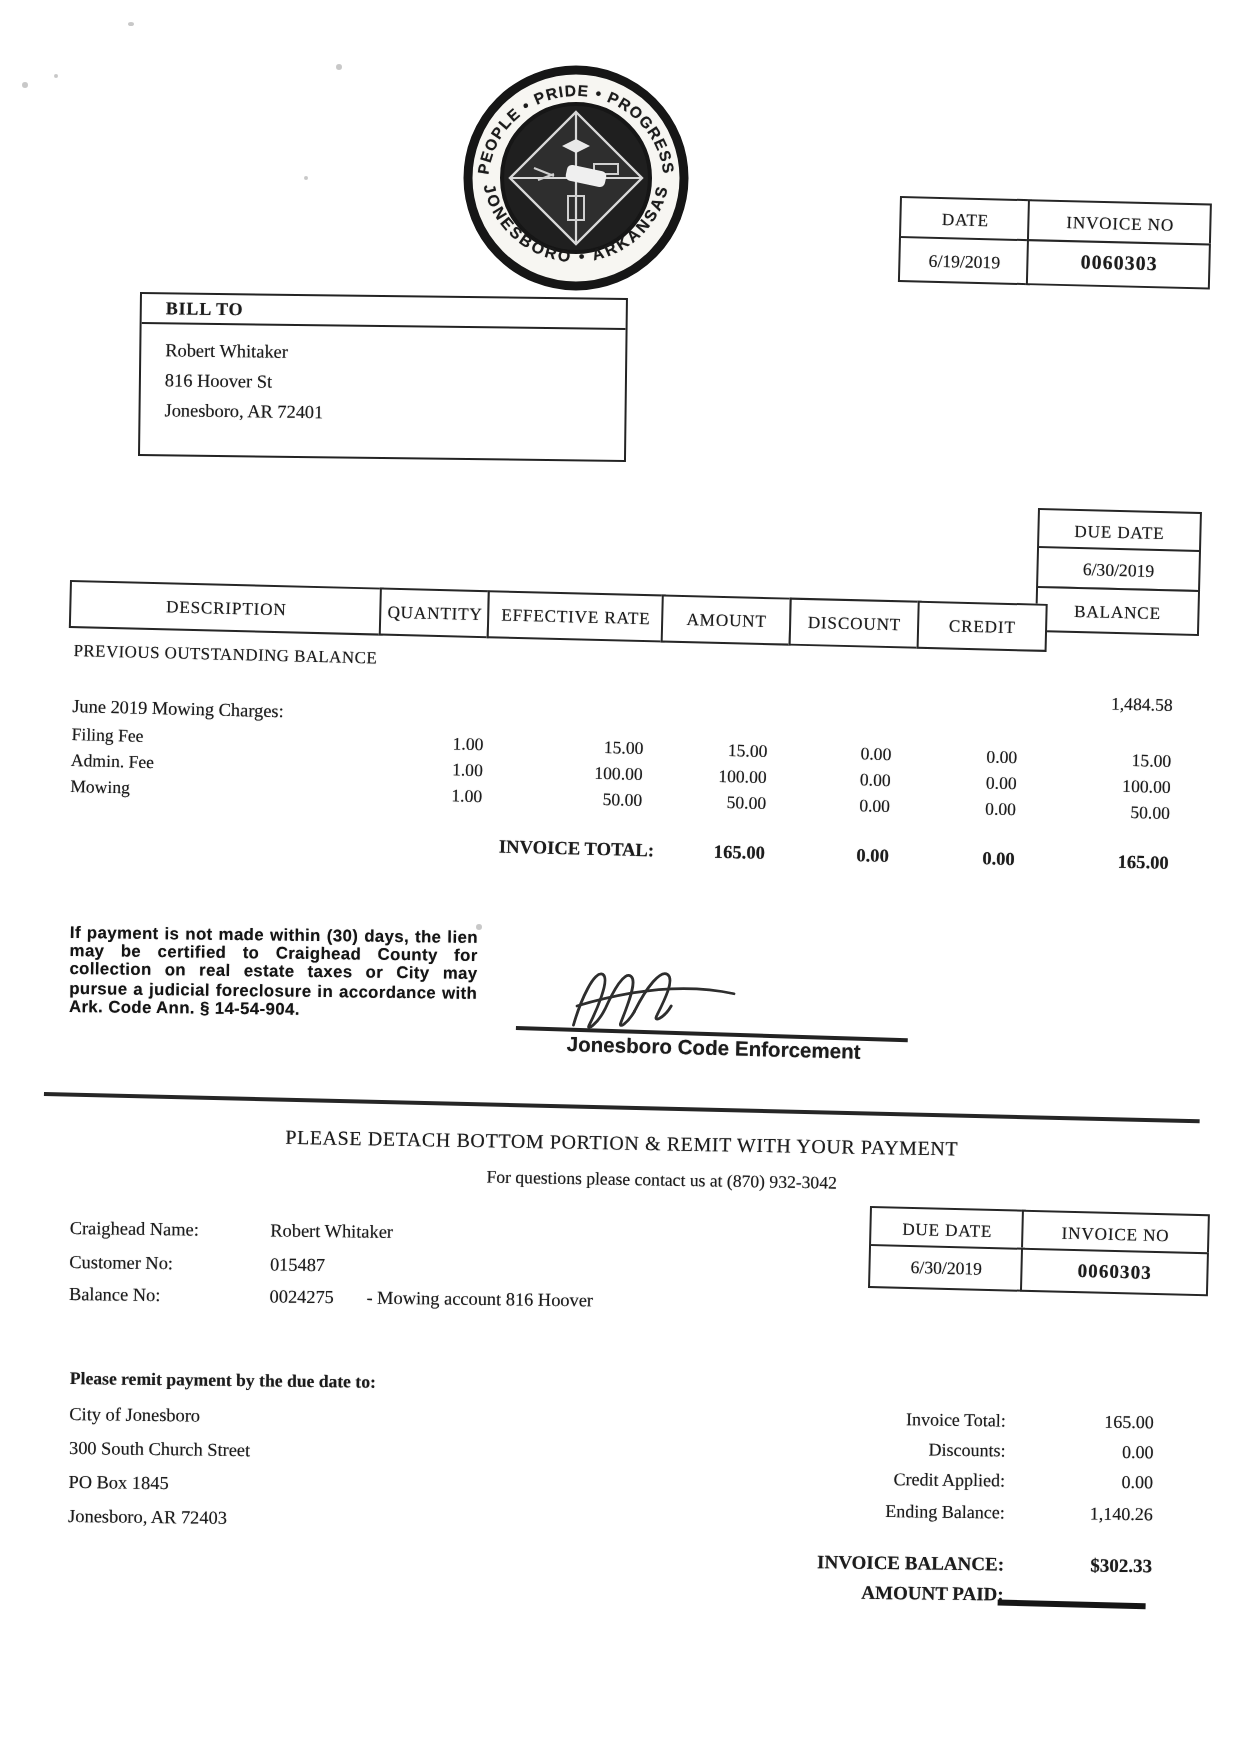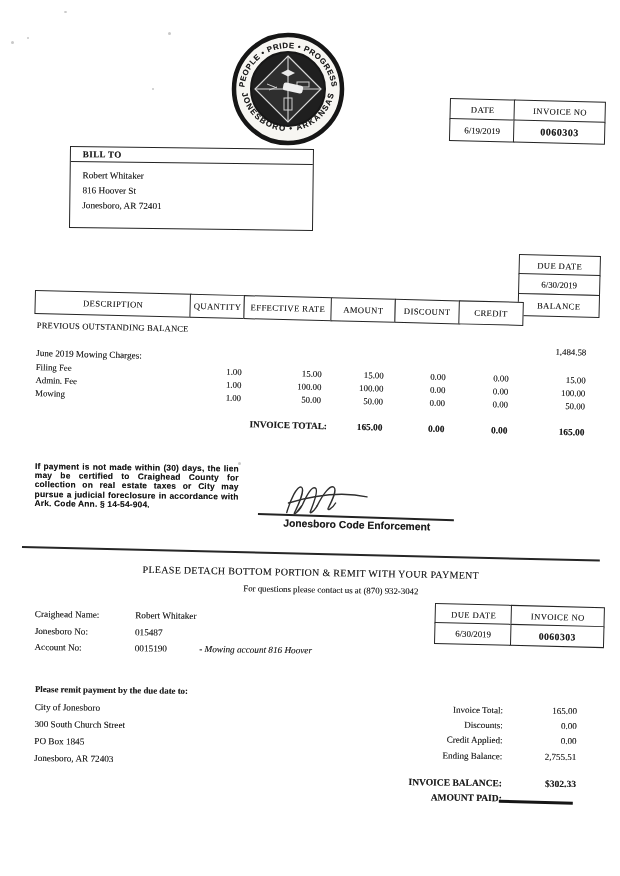--- a/index.html
+++ b/index.html
@@ -170,27 +170,27 @@
 
   <div class="abs rot-m" style="left:35px;top:562px;width:552px;text-align:center;font-size:10px;letter-spacing:.3px;">PLEASE DETACH BOTTOM PORTION &amp; REMIT WITH YOUR PAYMENT</div>
   <div class="abs rot-m" style="left:55px;top:580px;width:552px;text-align:center;font-size:8.8px;">For questions please contact us at (870) 932-3042</div>
 
   <div class="abs rot-s" style="left:35px;top:606px;font-size:9.2px;line-height:16.5px;">
     <div>
       <span class="kv-label">Craighead Name:</span>
       <span style="display:inline-block;margin-left:3px;">Robert Whitaker</span>
     </div>
     <div>
-      <span class="kv-label">Jonesboro No:</span>
+      <span class="kv-label">Customer No:</span>
       <span style="display:inline-block;margin-left:3px;">015487</span>
     </div>
     <div>
-      <span class="kv-label">Account No:</span>
-      <span style="display:inline-block;margin-left:3px;">0015190</span>
-      <span style="display:inline-block;margin-left:30px;font-style:italic;">- Mowing account 816 Hoover</span>
+      <span class="kv-label">Balance No:</span>
+      <span style="display:inline-block;margin-left:3px;">0024275</span>
+      <span style="display:inline-block;margin-left:14px;">- Mowing account 816 Hoover</span>
     </div>
   </div>
 
   <div class="abs rot" style="left:435px;top:603px;width:170px;">
     <div class="row">
       <div class="cell" style="width:76px;height:19px;">DUE DATE</div>
       <div class="cell" style="width:92px;height:19px;margin-left:-1.6px;">INVOICE NO</div>
     </div>
     <div class="row" style="margin-top:-1.6px;">
       <div class="cell" style="width:76px;height:20px;font-size:8.8px;letter-spacing:0;">6/30/2019</div>
@@ -216,21 +216,21 @@
     <div class="tot-row">
       <span class="lab">Discounts:</span>
       <span class="val">0.00</span>
     </div>
     <div class="tot-row">
       <span class="lab">Credit Applied:</span>
       <span class="val">0.00</span>
     </div>
     <div class="tot-row">
       <span class="lab">Ending Balance:</span>
-      <span class="val">2,755.51</span>
+      <span class="val">1,140.26</span>
     </div>
     <div class="tot-row b" style="margin-top:12px;font-size:9.5px;">
       <span class="lab">INVOICE BALANCE:</span>
       <span class="val">$302.33</span>
     </div>
     <div class="tot-row b" style="font-size:9.5px;">
       <span class="lab">AMOUNT PAID:</span>
       <span class="val"></span>
     </div>
     <div style="position:absolute;left:100px;top:95px;width:74px;height:3px;background:#161616;transform:rotate(.8deg);"></div>

